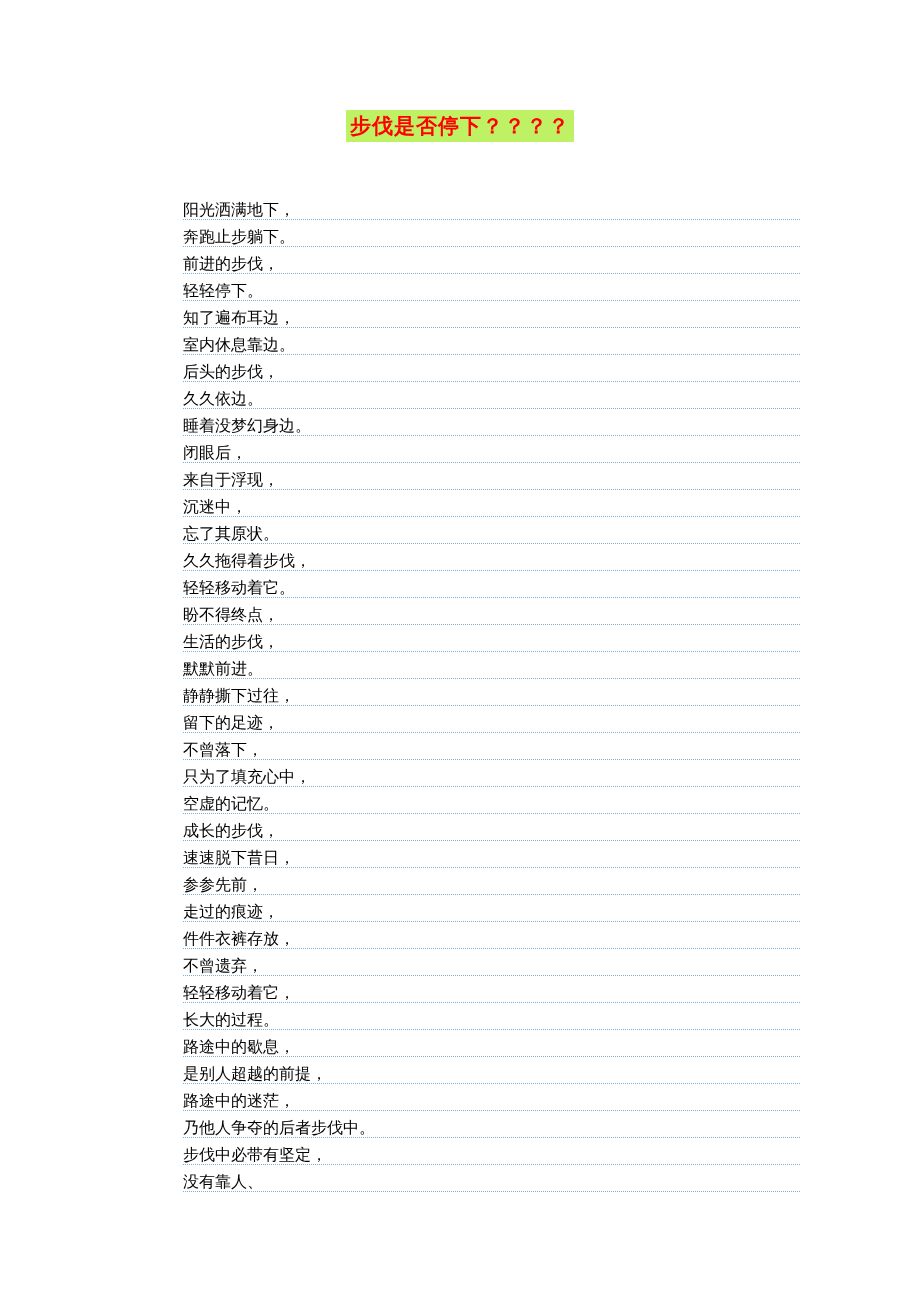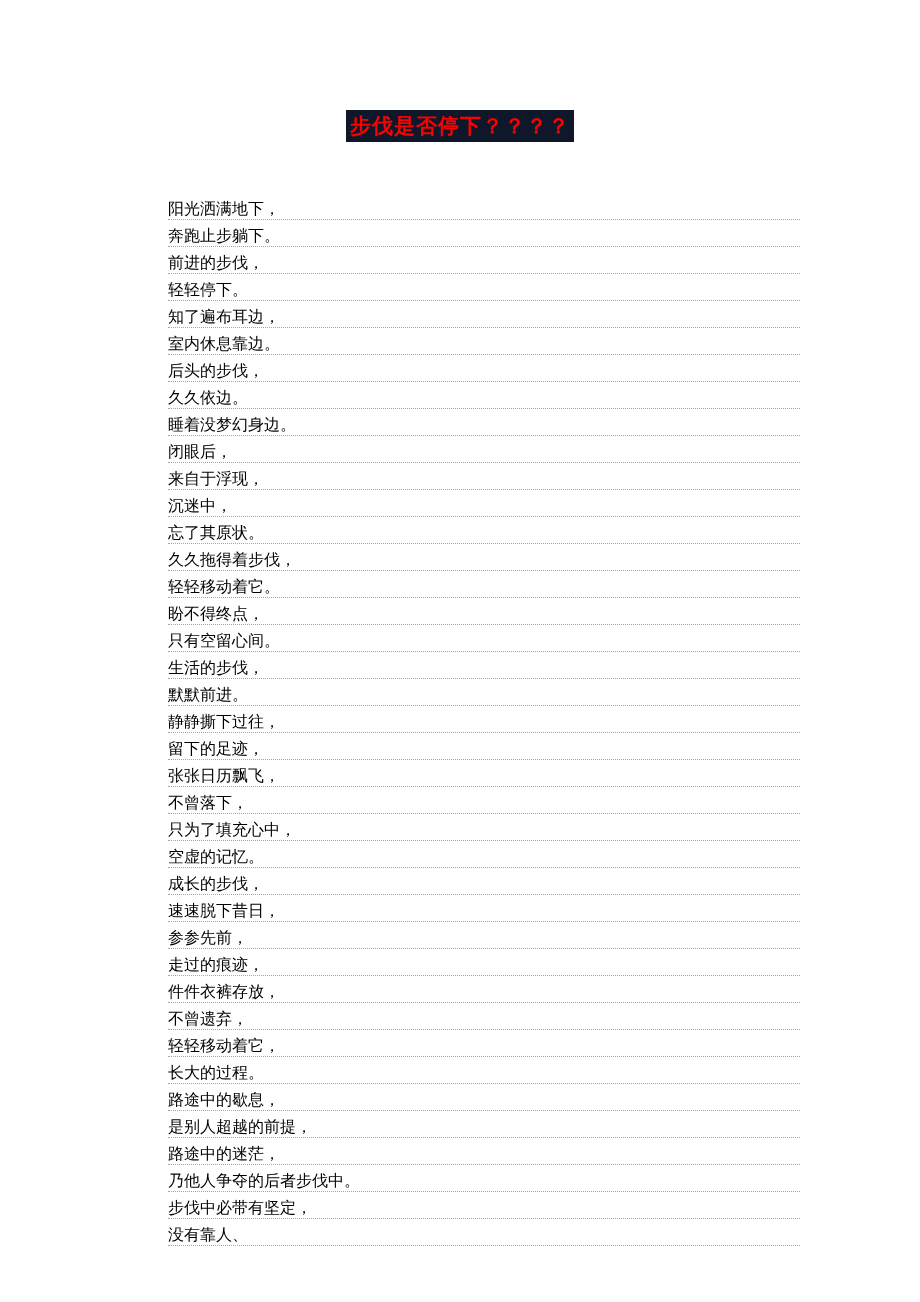--- a/index.html
+++ b/index.html
@@ -15,38 +15,39 @@
   }
   .title-wrap {
     text-align: center;
     margin-bottom: 54px;
   }
   .title {
     font-family: "SimSun", "宋体", serif;
     font-size: 21px;
     font-weight: bold;
     color: #ff0000;
-    background: #0f172a;
+    background: #bef264;
     padding: 2px 4px;
     display: inline-block;
     letter-spacing: 1px;
   }
   .poem {
     margin-left: 168px;
     margin-right: 120px;
   }
   .line {
-    font-family: Liberation Mono, monospace;
+    font-family: Liberation Sans, sans-serif;
     font-size: 16px;
     color: #000000;
     line-height: 1.0;
     height: 27px;
     position: relative;
     display: flex;
     align-items: center;
+    margin-left: 15px;
   }
   
   .line::after {
     content: "";
     position: absolute;
     left: 0;
     right: 0;
     bottom: 3px;
     border-bottom: 1px dotted #7faedb;
     z-index: 0;
@@ -110,36 +111,30 @@
       <div class="line">
         <span>久久拖得着步伐，</span>
       </div>
       <div class="line">
         <span>轻轻移动着它。</span>
       </div>
       <div class="line">
         <span>盼不得终点，</span>
       </div>
       <div class="line">
-        <span>只有空留心间。</span>
-      </div>
-      <div class="line">
         <span>生活的步伐，</span>
       </div>
       <div class="line">
         <span>默默前进。</span>
       </div>
       <div class="line">
         <span>静静撕下过往，</span>
       </div>
       <div class="line">
         <span>留下的足迹，</span>
-      </div>
-      <div class="line">
-        <span>张张日历飘飞，</span>
       </div>
       <div class="line">
         <span>不曾落下，</span>
       </div>
       <div class="line">
         <span>只为了填充心中，</span>
       </div>
       <div class="line">
         <span>空虚的记忆。</span>
       </div>

